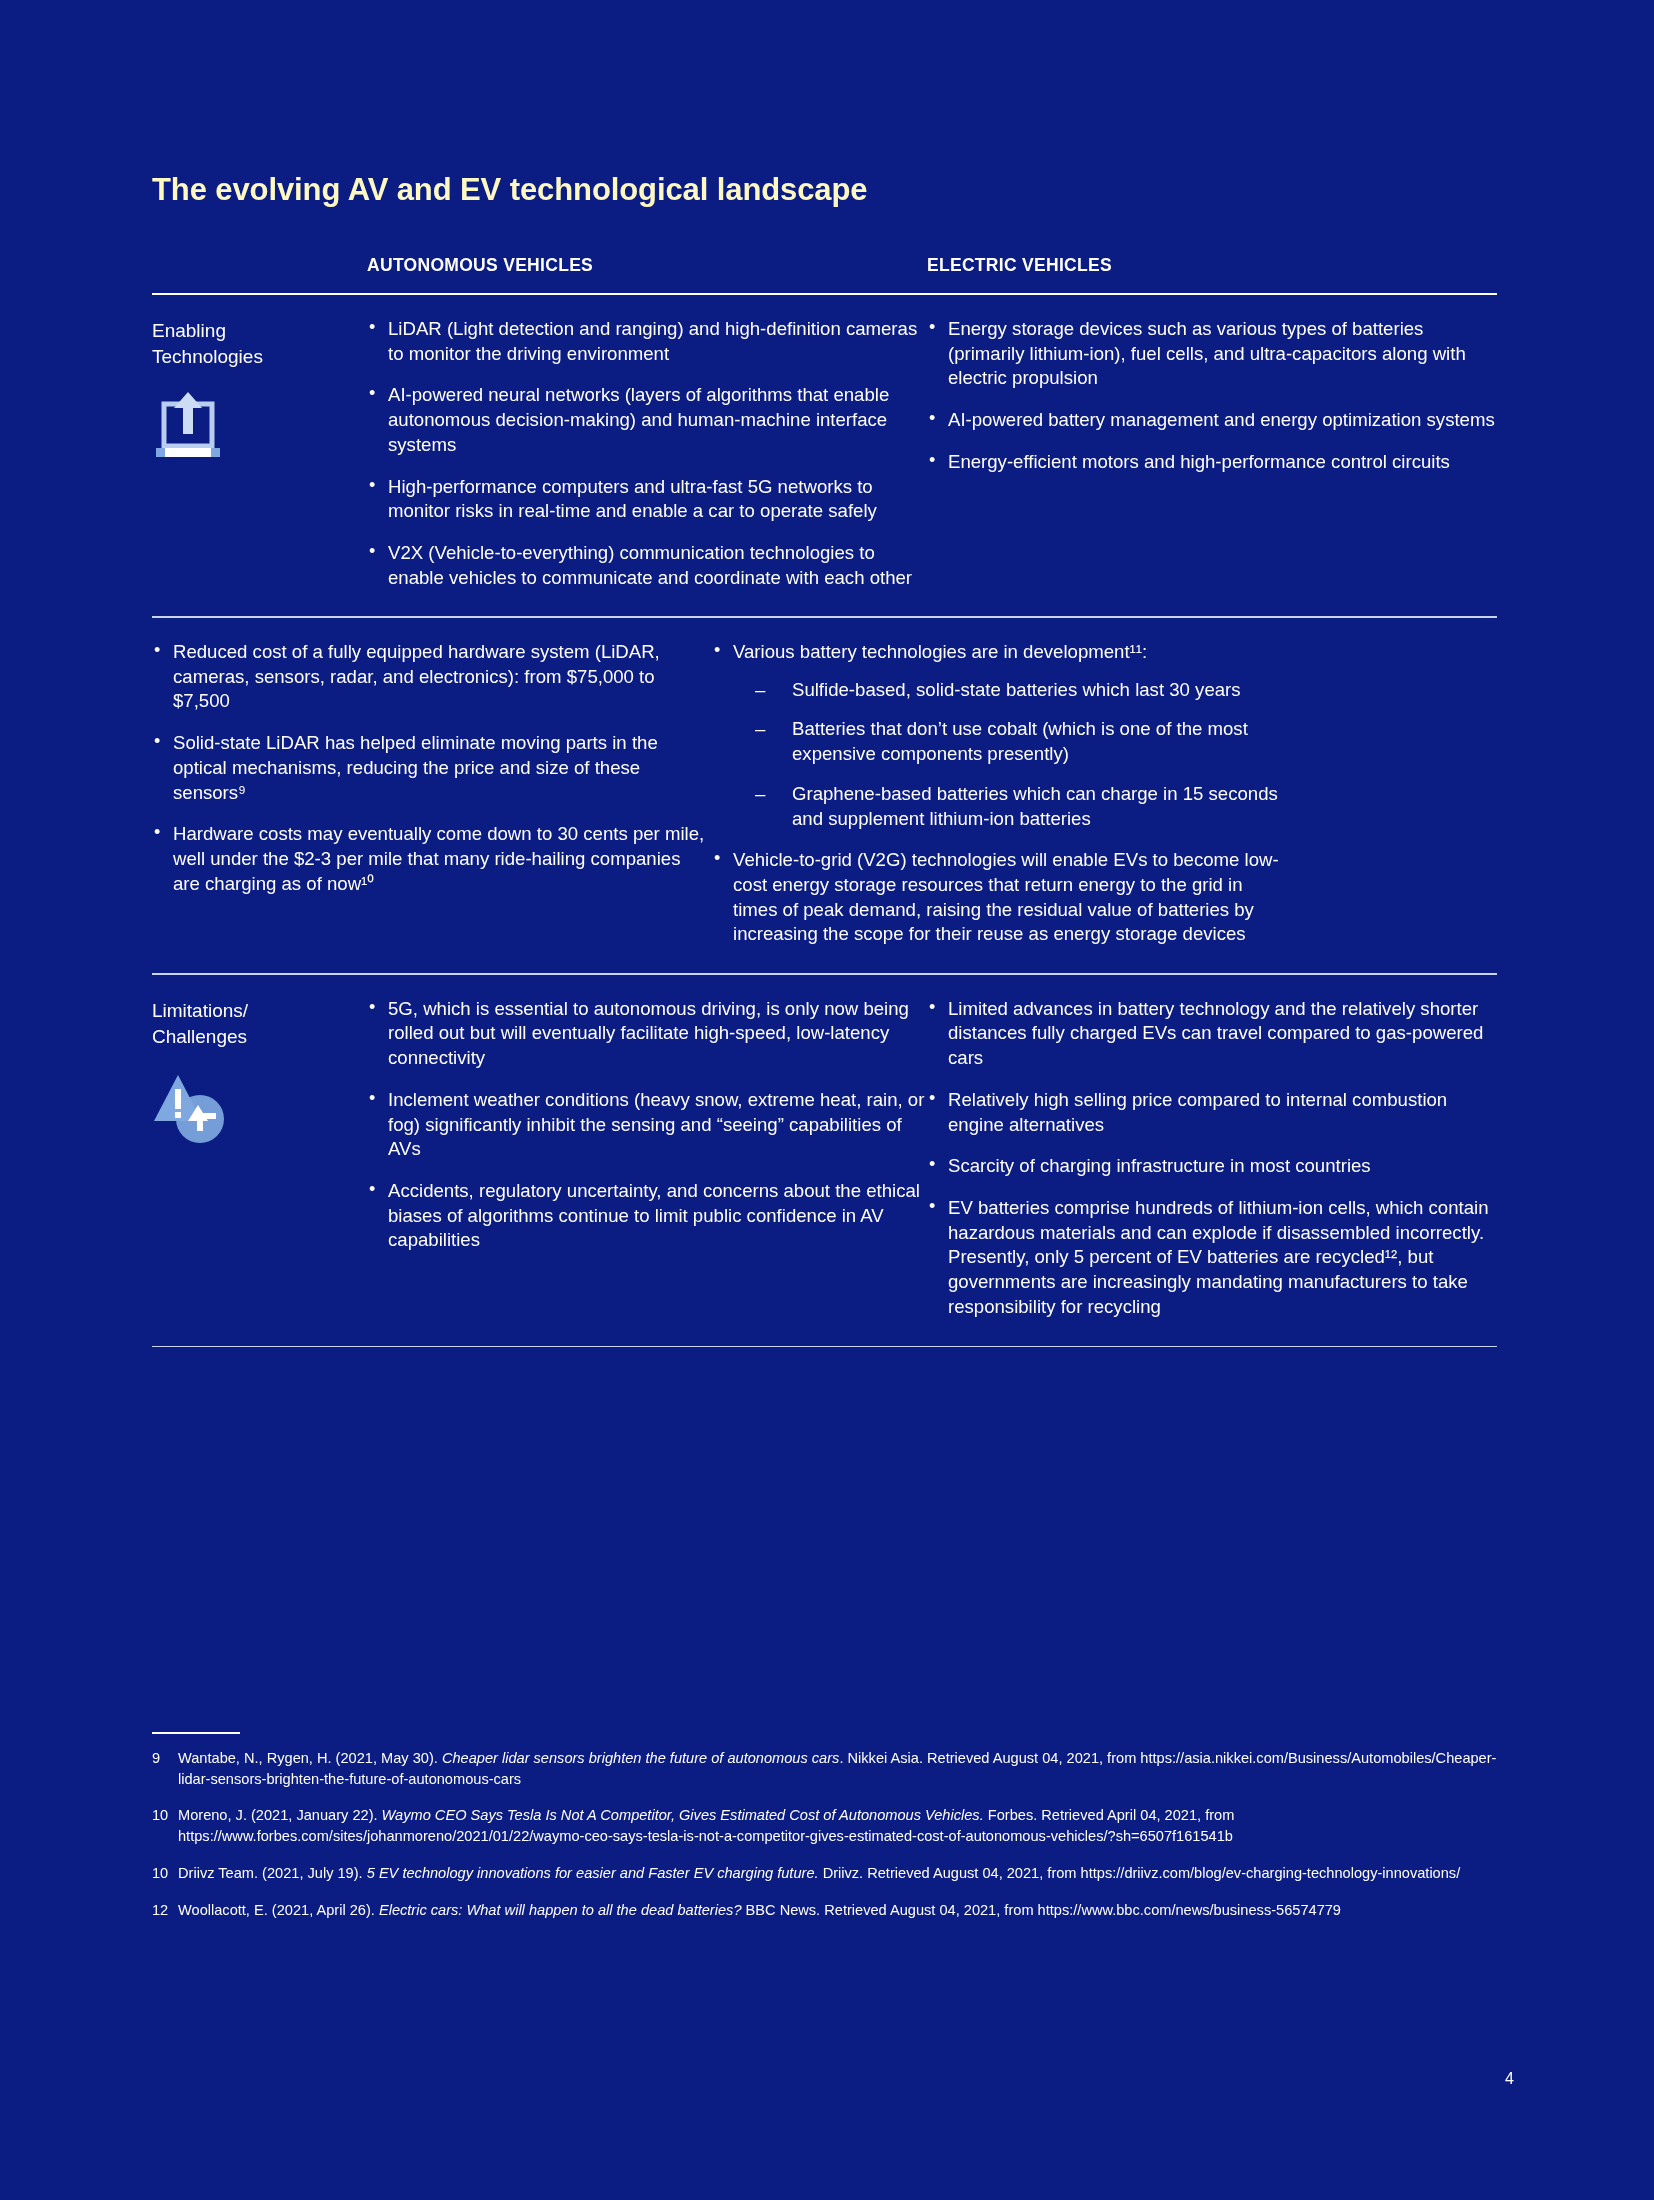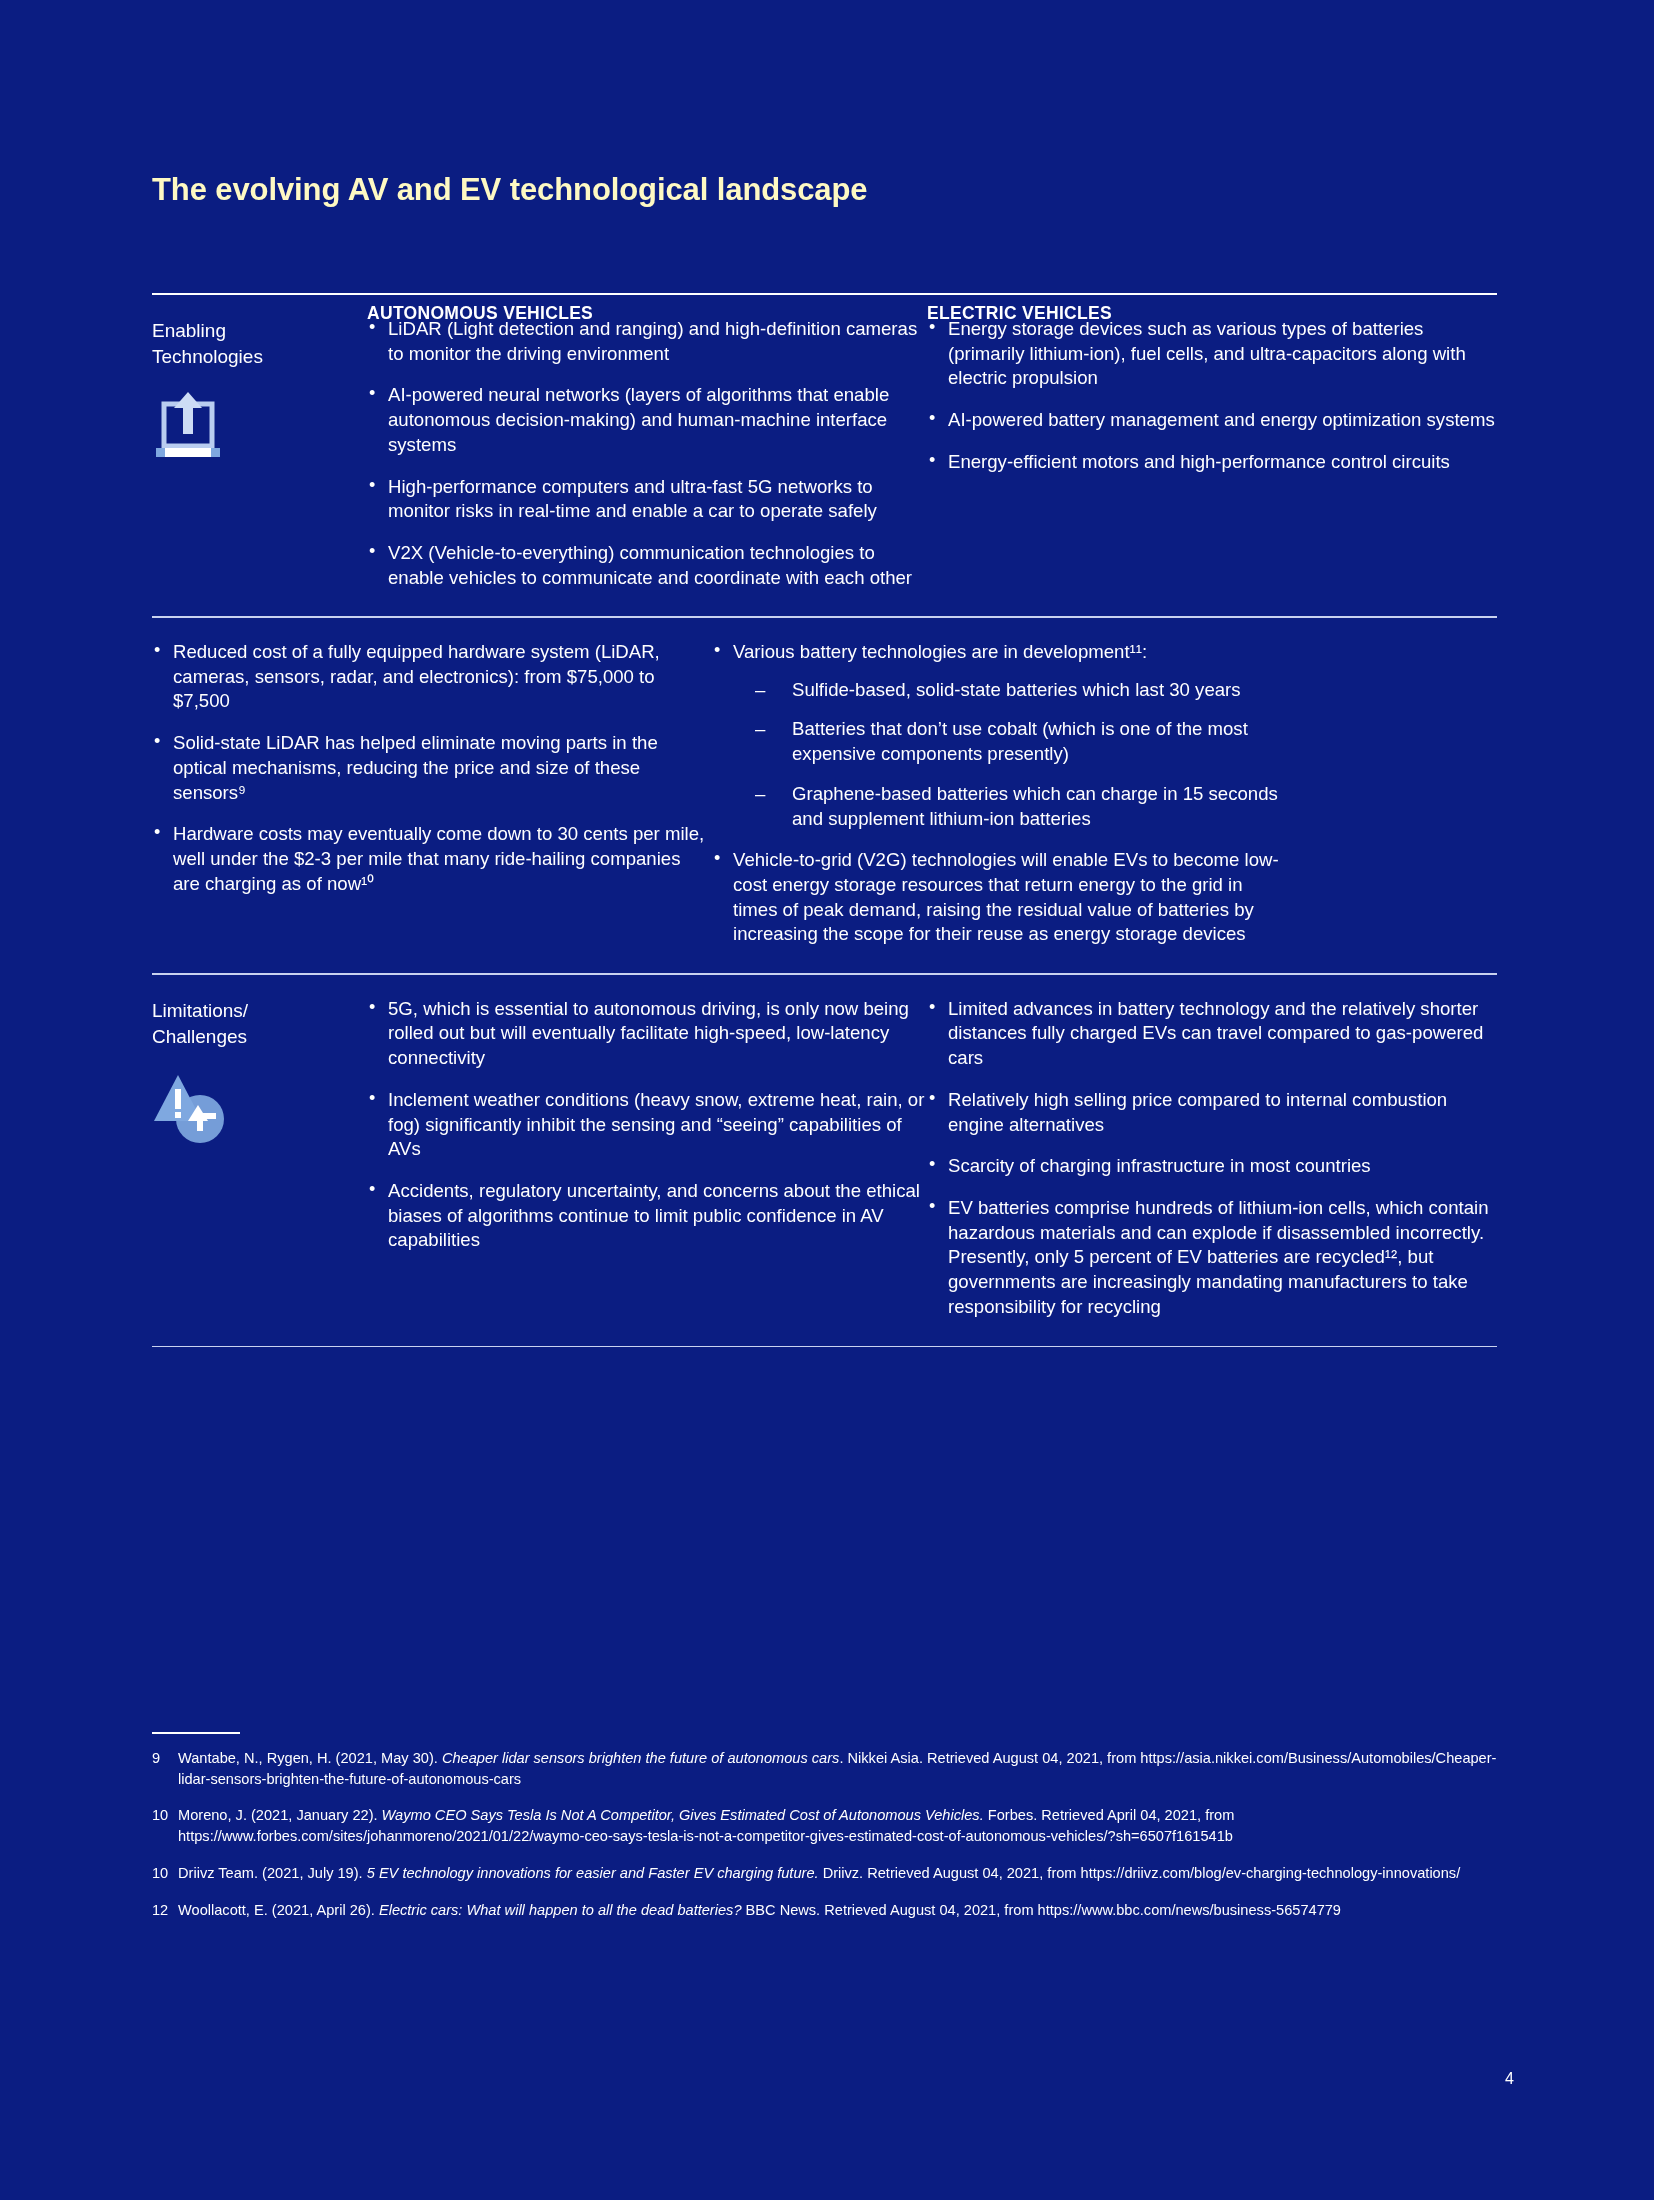--- a/index.html
+++ b/index.html
@@ -49,21 +49,20 @@
   }
   .cell-label { width: 215px; flex: 0 0 215px; }
   .cell-av    { width: 560px; flex: 0 0 560px; }
   .cell-ev    { width: 570px; flex: 0 0 570px; }
 
   .col-head {
     font-size: 17.5px;
     font-weight: bold;
     letter-spacing: 0.3px;
     color: #ffffff;
-    margin-top: 48px;
   }
 
   .rule {
     height: 2px;
     background: #ffffff;
     width: 1345px;
     margin: 0;
   }
   .rule.thin { height: 1.5px; background: #c9d2ef; }
 

